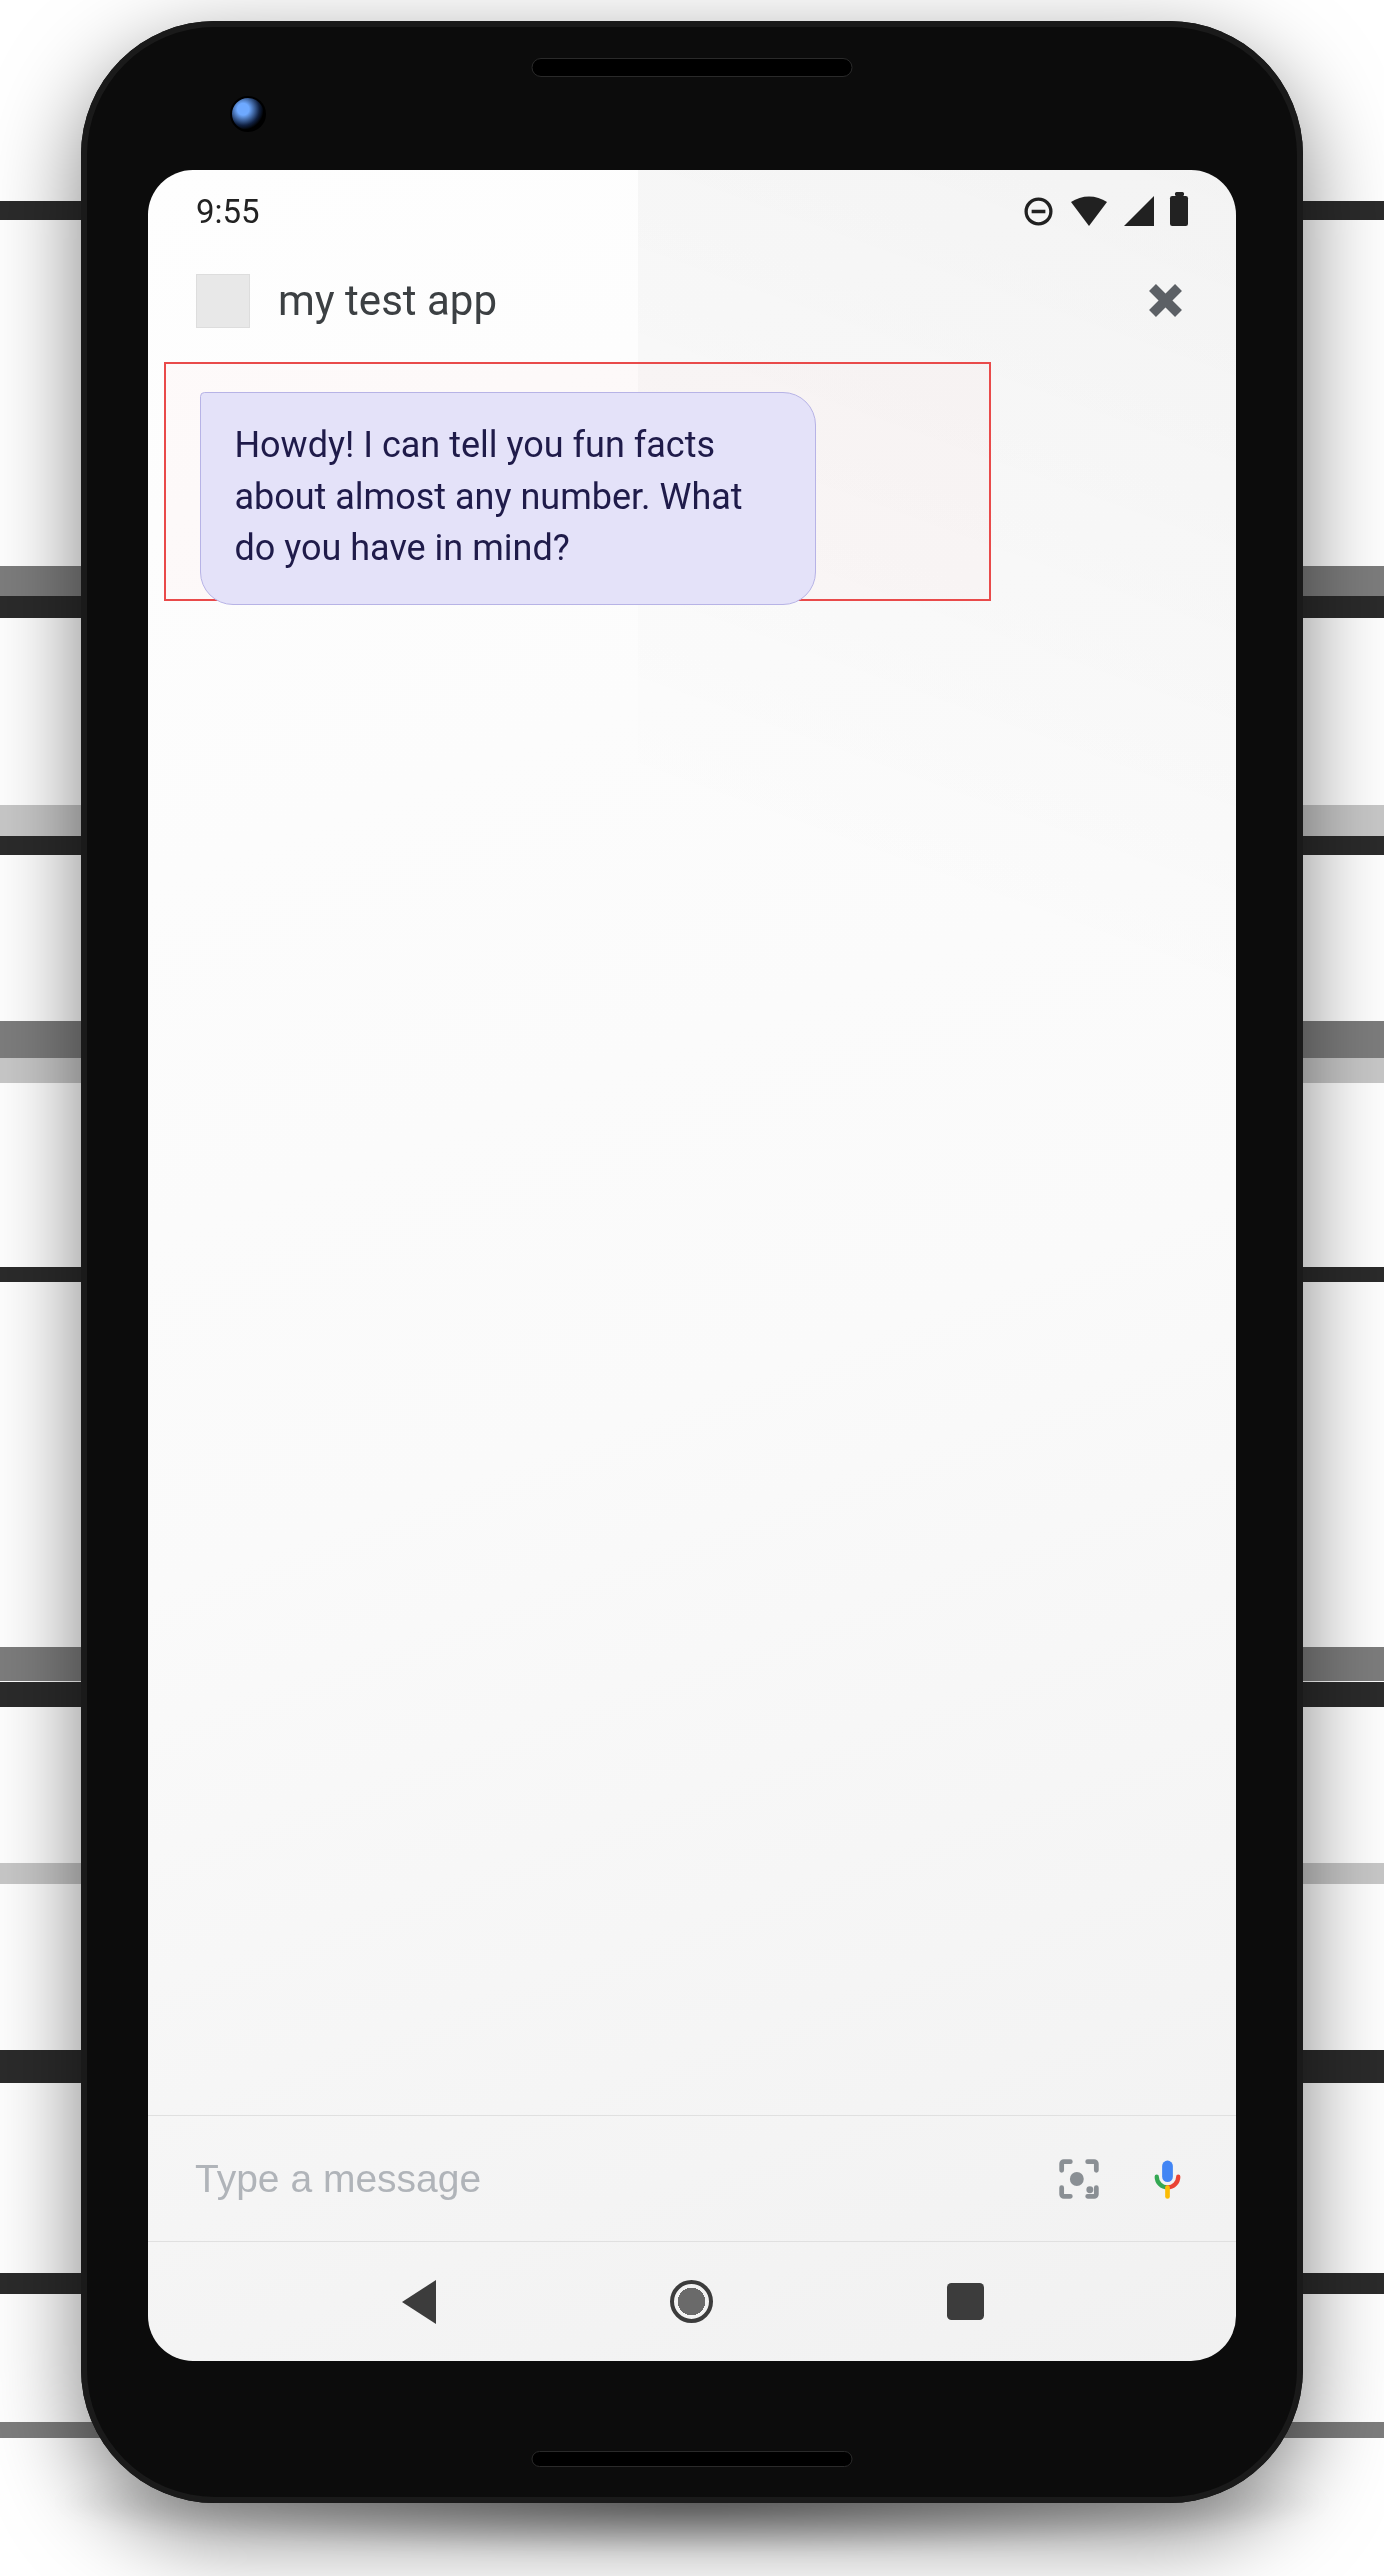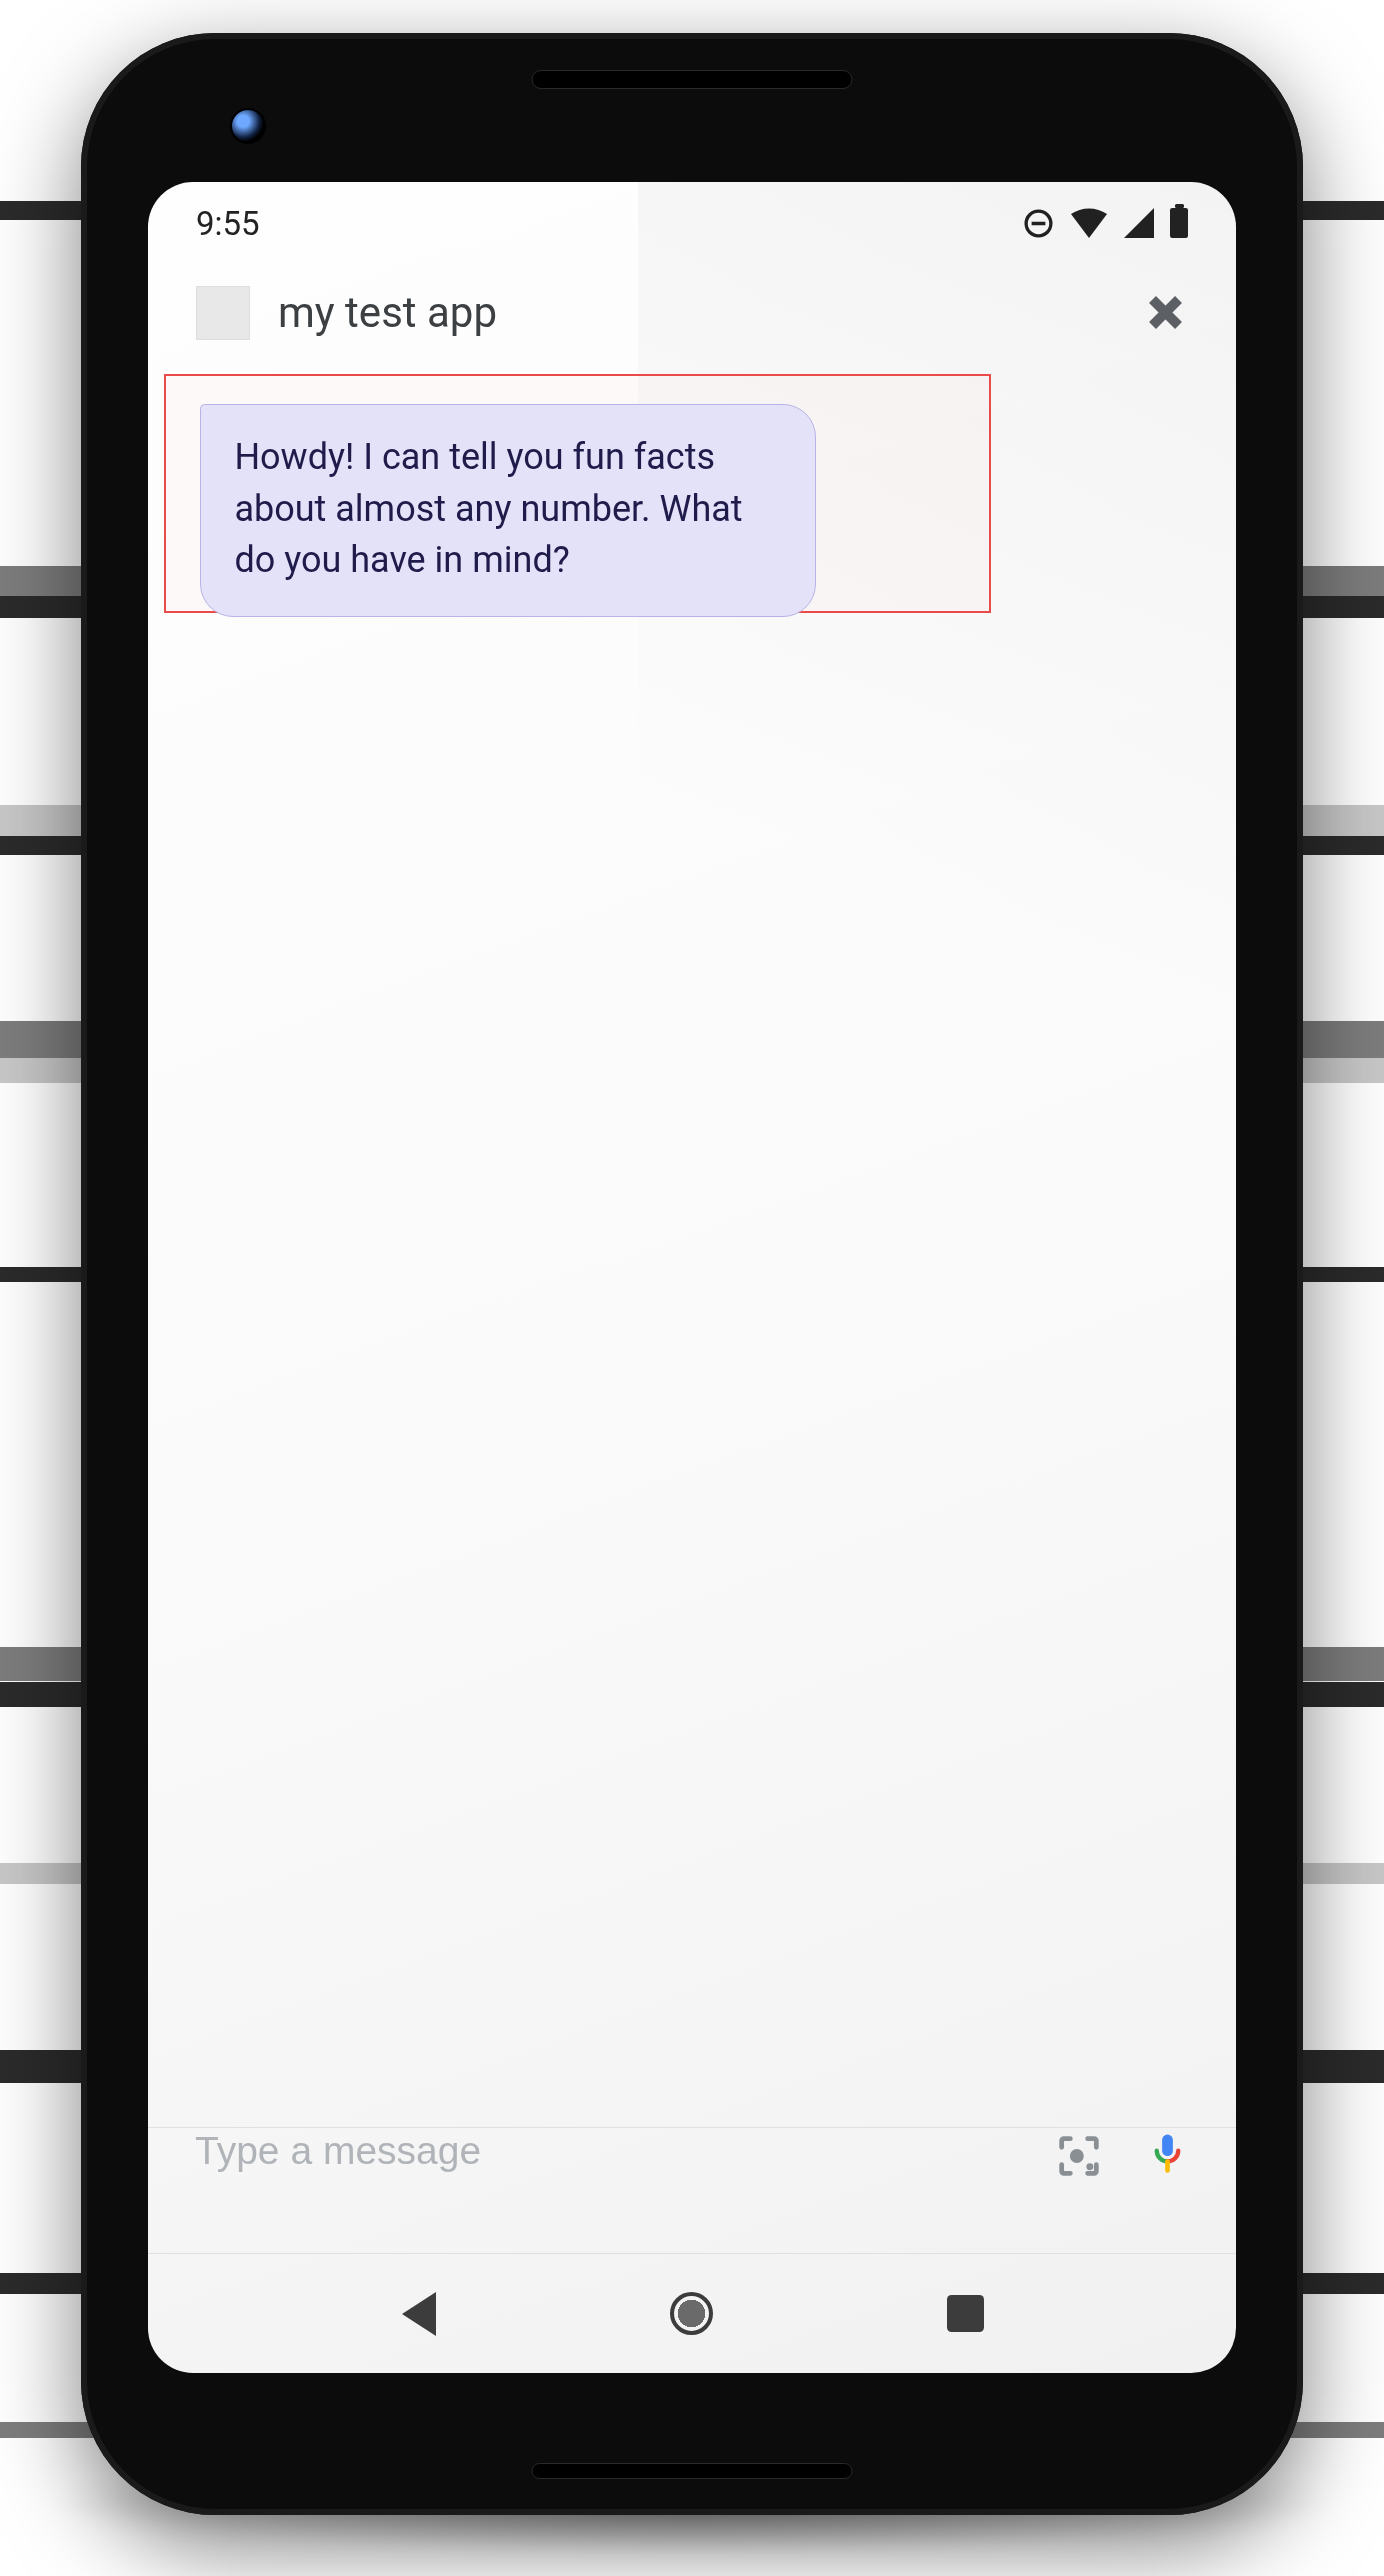--- a/index.html
+++ b/index.html
@@ -48,21 +48,21 @@
   
   .shadow{
     position:absolute;left:45px;right:45px;bottom:22.4px;height:104px;
     background:radial-gradient(ellipse at center, rgba(0,0,0,0.45) 0%, rgba(0,0,0,0) 70%);
     filter:blur(7.5px);
   }
 
   
   .phone{
     position:absolute;
-    left:81px; top:33px;
+    left:81px; top:21px;
     width:1222px; height:2482px;
     background:var(--bezel);
     border-radius:134px;
     box-shadow:0 0 0 6px #1a1a1a inset, 0 30px 89px rgba(0,0,0,0.5);
   }
   .earpiece{
     position:absolute;top:37px;left:50%;transform:translateX(-50%);
     width:321px;height:19.4px;background:#000;border:1.5px solid #2a2a2a;border-radius:12px;
   }
   .earpiece2{
@@ -127,21 +127,21 @@
     border-radius:33px;
     border-top-left-radius:4.5px;
     padding:27px 33px 30px 33px;
     font-family:"Google Sans",Roboto,Arial,sans-serif;
     font-size:36px;line-height:1.42;color:var(--bubble-text);
   }
 
   
   .compose{
     height:127px;border-top:1.5px solid var(--divider);border-bottom:1.5px solid var(--divider);
-    display:flex;align-items:flex-start;padding:0 45px;gap:37px;
+    display:flex;align-items:center;padding:0 45px;gap:37px;
     font-family:Roboto,Arial,sans-serif;
   }
   .compose input{
     flex:1;border:none;outline:none;background:transparent;
     font-size:39px;color:#333;
   }
   .compose input::placeholder{color:#b0b4b9;}
   .lens{width:55px;height:55px;display:flex;align-items:center;justify-content:center;}
   .mic{width:48px;height:48px;display:flex;align-items:center;justify-content:center;}
 

